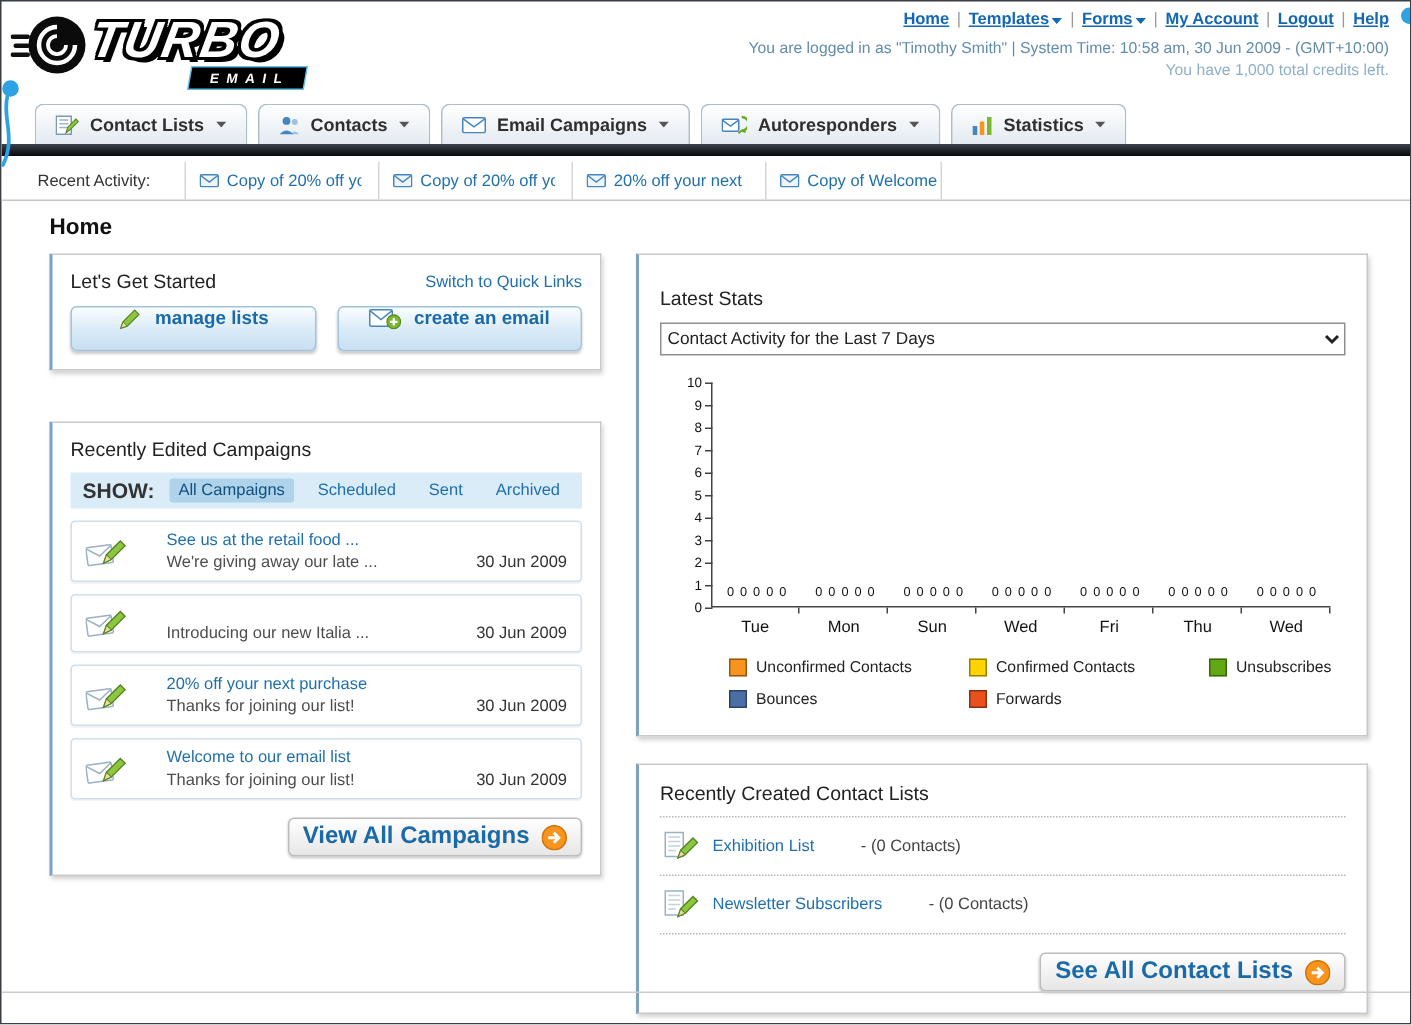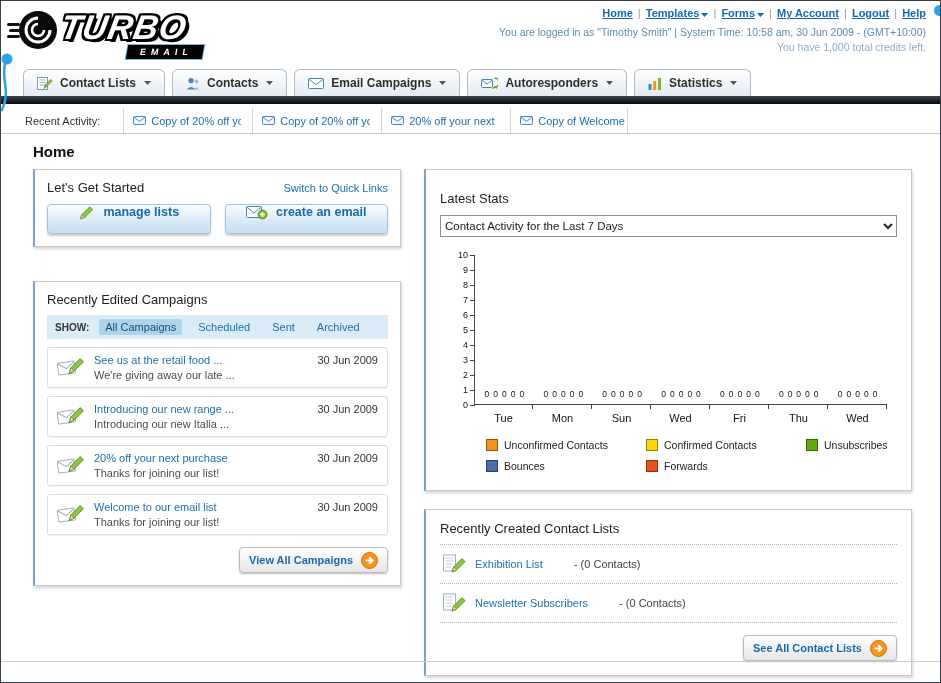--- a/index.html
+++ b/index.html
@@ -55,35 +55,35 @@
   .panel-head { display:flex; justify-content:space-between; align-items:center; }
   .quick-links { font-size:11px; color:#2070ad; text-decoration:none; }
   .big-btns { display:flex; gap:14px; margin-top:9px; }
   .big-btn { flex:1; display:flex; align-items:flex-start; justify-content:center; gap:8px; height:30px;
     border:1px solid #9fc3dd; border-radius:4px; background:linear-gradient(#fafdff,#d9eaf7 55%,#c7e0f2);
     box-shadow:0 2px 2px rgba(0,0,0,0.2); font-size:12.5px; font-weight:bold; color:#1b6aa8; cursor:pointer; font-family:inherit; }
 
   
   .campaigns { margin-top:34px; padding:10px 12px 12px; }
   .filter-bar { display:flex; align-items:center; gap:6px; background:#d9ecf8; margin-top:8px; padding:4px 8px; font-size:11px; }
-  .show-label { font-size:10px; font-weight:bold; color:#333; margin-right:4px; }
+  .show-label { font-size:14px; font-weight:bold; color:#333; margin-right:4px; }
   .filters { display:flex; gap:10px; align-items:center; }
   .filter-link { color:#2070ad; text-decoration:none; padding:2px 6px; cursor:pointer; }
   .filter-link.active { background:#aed3eb; color:#11507e; border-radius:2px; }
-  .campaign-row { display:flex; align-items:flex-start; gap:9px; border:1px solid #cfdfeb; border-radius:3px;
+  .campaign-row { display:flex; align-items:flex-end; gap:26px; border:1px solid #cfdfeb; border-radius:3px;
     padding:6px 9px; margin-top:8px; box-shadow:0 1px 1px rgba(0,0,0,0.06); cursor:pointer; }
   .campaign-row .row-icon { margin-top:1px; flex:none; }
   .campaign-text { flex:1; min-width:0; }
   .campaign-title { display:block; font-size:11px; color:#2070ad; text-decoration:none; white-space:nowrap; overflow:hidden; }
   .campaign-sub { font-size:11px; color:#4d4d4d; margin-top:3px; white-space:nowrap; overflow:hidden; }
   .campaign-date { flex:none; font-size:11px; color:#333; }
   .panel-foot-right { display:flex; justify-content:flex-end; margin-top:12px; }
   .action-btn { display:inline-flex; align-items:center; gap:8px; height:26px; padding:0 9px;
     border:1px solid #bcbcbc; border-radius:4px; background:linear-gradient(#ffffff,#e6e6e6);
-    box-shadow:0 1px 2px rgba(0,0,0,0.25); font-size:11px; font-weight:bold; color:#1b6aa8; cursor:pointer; font-family:inherit; }
+    box-shadow:0 1px 2px rgba(0,0,0,0.25); font-size:16px; font-weight:bold; color:#1b6aa8; cursor:pointer; font-family:inherit; }
 
   
   .stats { padding:21px 14px 16px; }
   .stats-select { width:100%; margin-top:9px; height:22px; font-size:11.5px; color:#222;
     border:1px solid #8f8f8f; background:#fff; font-family:inherit; }
   .chart-wrap { margin:18px 10px 0 14px; }
   .chart-row { display:flex; }
   .chart-yaxis { position:relative; width:20px; height:150px; flex:none; }
   .ytick-label { position:absolute; right:6px; font-size:9px; color:#111; line-height:10px; }
   .chart-plot { position:relative; flex:1; height:150px; border-left:1px solid #444; border-bottom:1px solid #444; }
@@ -337,21 +337,20 @@
                 <svg width="28" height="24" viewBox="0 0 28 24">
                   <g transform="rotate(-8 10 14)">
                     <rect x="1" y="7" width="17" height="12" rx="1" fill="#fff" stroke="#9bb1c2"></rect>
                     <path d="M1.4 7.8 L9.5 13.6 L17.6 7.8" fill="none" stroke="#9bb1c2"></path>
                   </g>
                   <path d="M12 18.5 L14 12.8 L23.2 3.6 L26.4 6.8 L17.2 16 Z" fill="#8dc63f" stroke="#55841e" stroke-width="0.9"></path>
                   <path d="M12 18.5 L14 12.8 L17.2 16 Z" fill="#f0d9a0" stroke="#55841e" stroke-width="0.7"></path>
                 </svg>
               </span>
               <div class="campaign-text">
-                <a class="campaign-title" href="#">Introducing our new range ...</a>
                 <div class="campaign-sub">Introducing our new Italia ...</div>
               </div>
               <div class="campaign-date">30 Jun 2009</div>
             </div>
             <div class="campaign-row">
               <span class="icon row-icon">
                 <svg width="28" height="24" viewBox="0 0 28 24">
                   <g transform="rotate(-8 10 14)">
                     <rect x="1" y="7" width="17" height="12" rx="1" fill="#fff" stroke="#9bb1c2"></rect>
                     <path d="M1.4 7.8 L9.5 13.6 L17.6 7.8" fill="none" stroke="#9bb1c2"></path>

